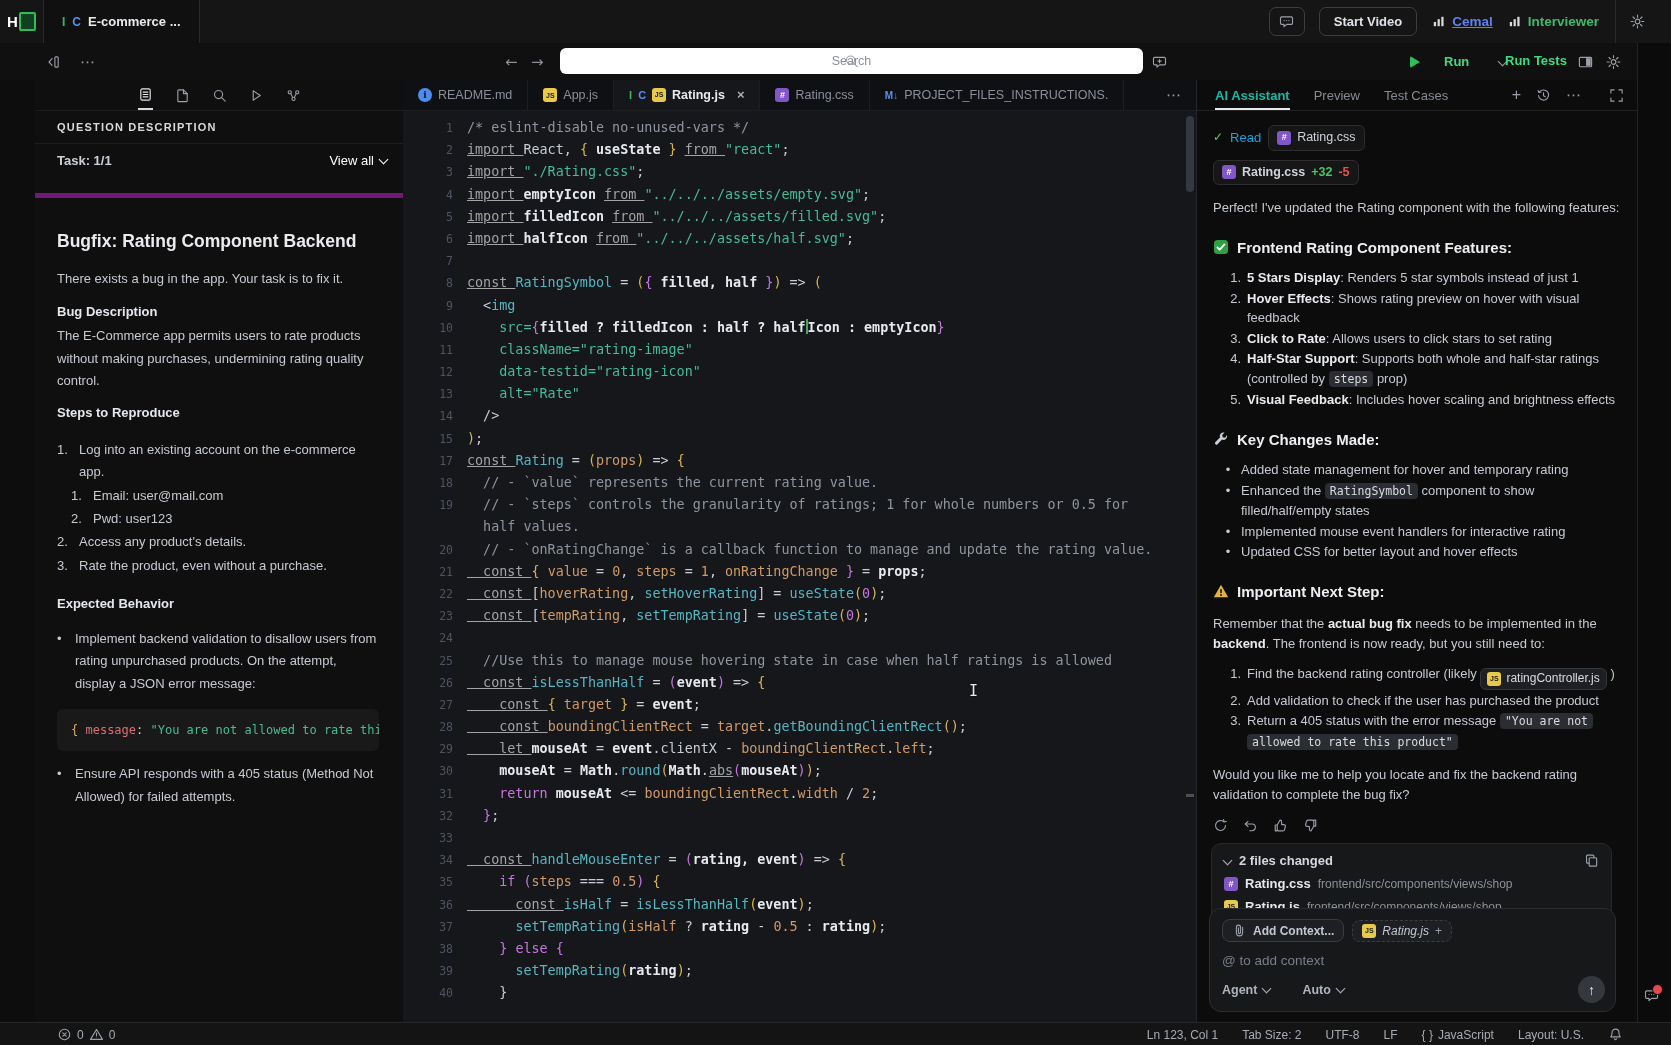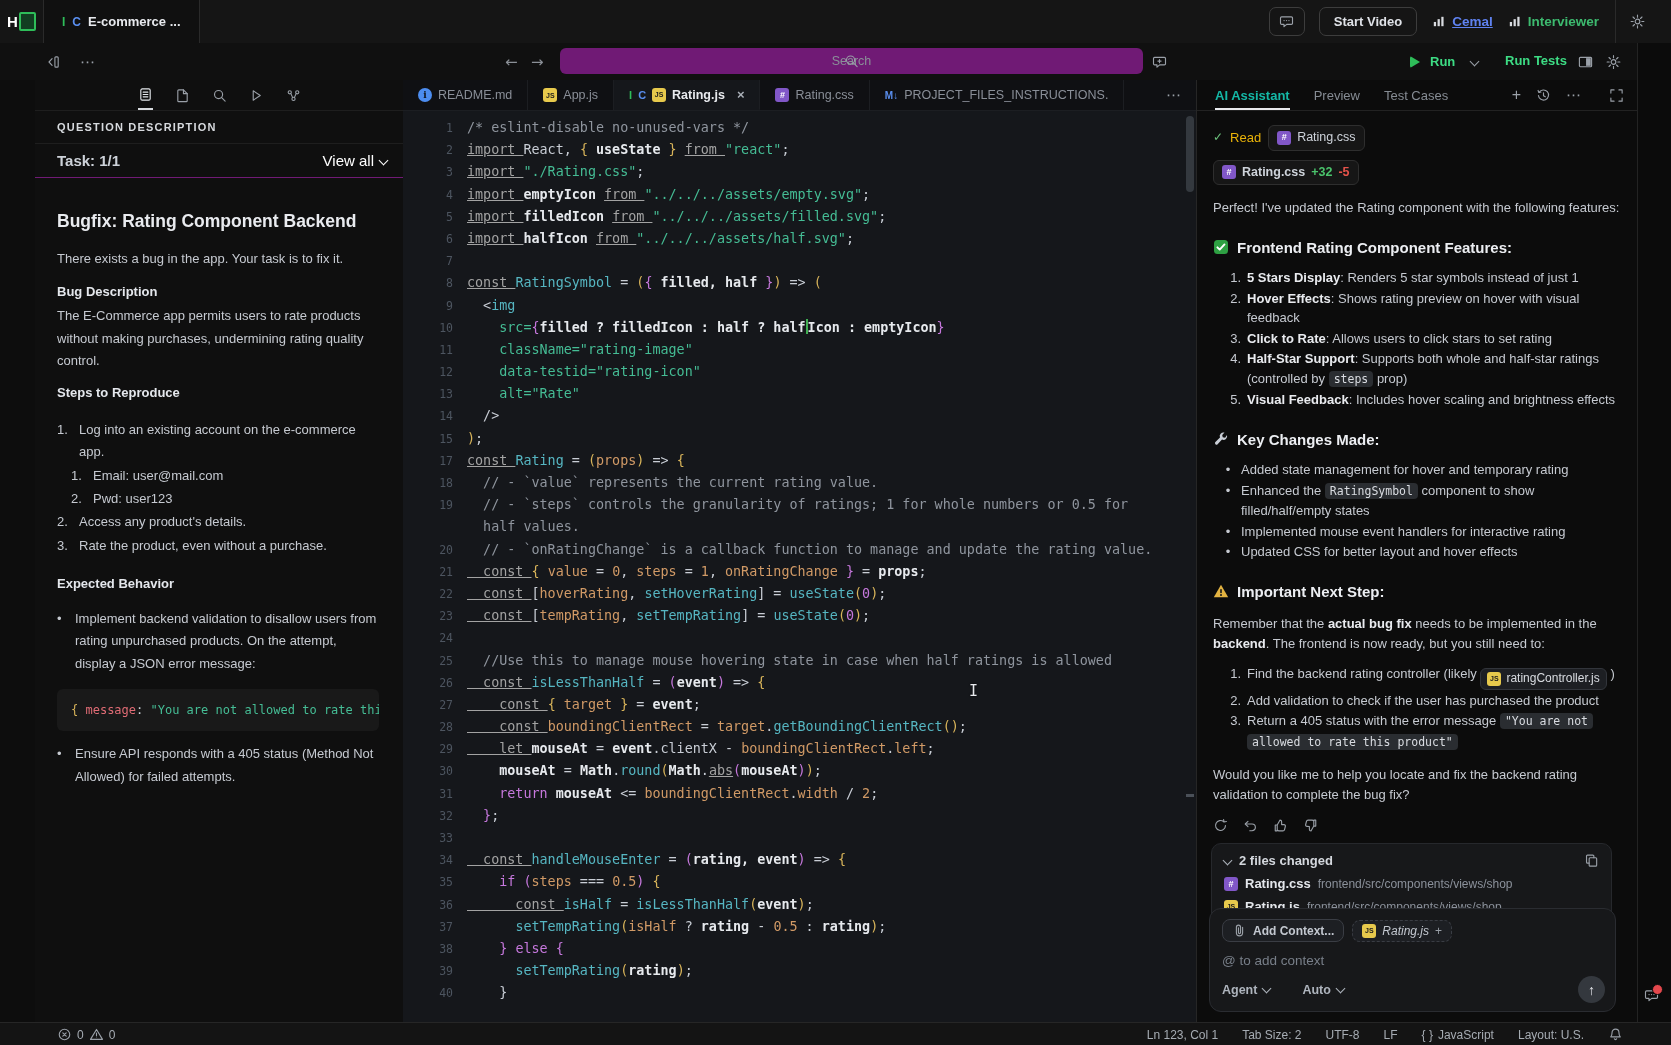--- a/index.html
+++ b/index.html
@@ -31,41 +31,41 @@
   .startvideo-btn{padding:0 14px;font-size:13px;font-weight:bold;}
   .user{display:flex;align-items:center;gap:6px;font-size:13.5px;font-weight:bold;}
   .user .icon{color:#d8dbe0;}
   .tb-gear{border-left:1px solid #2a2a2a;height:100%;display:flex;align-items:center;
            padding:0 14px;margin-left:2px;}
   
   .toolbar{position:absolute;left:0;top:43px;width:1637px;height:37px;background:#101010;
            border-bottom:1px solid #242424;}
   .toolbar .icon{position:absolute;top:50%;transform:translateY(-50%);}
   .nav-arrow{font-size:15px;color:#8b9097;font-family:"DejaVu Sans",sans-serif;}
-  .searchbar{position:absolute;left:560px;top:5px;width:583px;height:26px;background:#701a75;
+  .searchbar{position:absolute;left:560px;top:5px;width:583px;height:26px;background:#ffffff;
              border-radius:6px;display:flex;align-items:center;justify-content:center;gap:6px;
              color:#8a8f98;font-size:12.5px;}
-  .run-wrap{position:absolute;left:1410px;top:0;height:37px;display:flex;align-items:center;gap:10px;}
+  .run-wrap{position:absolute;left:1410px;top:0;height:37px;display:flex;align-items:center;gap:24px;}
   .play-tri{width:0;height:0;border-left:10px solid #2ebd59;border-top:6px solid transparent;
             border-bottom:6px solid transparent;border-radius:2px;}
   .run-label{color:#3ddc84;font-weight:bold;font-size:13px;}
   .runtests-label{position:absolute;left:1505px;top:10px;color:#3ddc84;font-weight:bold;font-size:13px;}
   
   .leftrail{position:absolute;left:0;top:80px;width:35px;height:942px;background:#0d0d0d;
             border-right:1px solid #1e1e1e;}
   .sidebar{position:absolute;left:35px;top:80px;width:368px;height:942px;background:#0f0f0f;
            overflow:hidden;}
   .side-icons{height:30px;display:flex;align-items:center;justify-content:center;gap:22px;
               border-bottom:1px solid #1e1e1e;}
   .side-icons .icon{height:30px;position:relative;color:#9aa0a8;}
   .side-icons .icon.active{color:#e4e7ec;border-bottom:2px solid #d7dade;box-sizing:border-box;}
   .side-title{height:32px;display:flex;align-items:center;padding:0 22px;border-bottom:1px solid #1e1e1e;
               font-size:11px;font-weight:bold;letter-spacing:1.2px;color:#d7dade;}
-  .task-row{height:33px;display:flex;align-items:center;padding:0 16px 0 22px;
-            border-bottom:1px solid #701a75;font-size:15px;color:#cdd2d9;font-weight:bold;}
+  .task-row{height:33px;display:flex;align-items:center;padding:0 16px 16px 22px;
+            border-bottom:5px solid #701a75;font-size:13px;color:#cdd2d9;font-weight:bold;}
   .task-row .viewall{margin-left:auto;font-weight:normal;color:#ffffff;}
   .side-content{padding:18px 24px 0 22px;color:#c6cad1;font-size:13px;line-height:22.4px;}
   .q-title{font-size:17.5px;font-weight:bold;color:#e9ebef;margin:14px 0 16px;}
   .q-p{margin:0 0 10px;}
   .q-h{font-weight:bold;color:#e4e7ec;margin:10px 0 2px;}
   .q-list{margin:14px 0 4px;}
   .q-li{display:flex;margin:0 0 1px;}
   .q-li .mark{min-width:18px;margin-right:4px;}
   .q-sub{margin-left:14px;}
   .q-bullets .mark{min-width:14px;}
@@ -449,21 +449,21 @@
       <span class="icon wide" id="i-fullscreen">
           <svg viewBox="0 0 16 16" width="14" height="14" fill="none" stroke="currentColor" stroke-width="1.2" stroke-linecap="round" stroke-linejoin="round">
             <path d="M2 5.4V2h3.4M10.6 2H14v3.4M14 10.6V14h-3.4M5.4 14H2v-3.4"></path>
           </svg>
         </span>
     </div>
   </div>
   <div class="chat" id="ai-chat">
       <div class="msg-status">
         <span class="ck">✓</span>
-        <span style="color: #eab308;">Read</span>
+        <span style="color: #0ea5e9;">Read</span>
         <span class="chip">
           <span class="fic fic-css">#</span>
           <span>Rating.css</span>
         </span>
       </div>
       <div style="margin-bottom: 4px;"><span class="chip">
           <span class="fic fic-css">#</span>
           <span style="font-weight: bold;">Rating.css</span>
           <span class="diff-add">+32</span>
           <span class="diff-del">-5</span>

